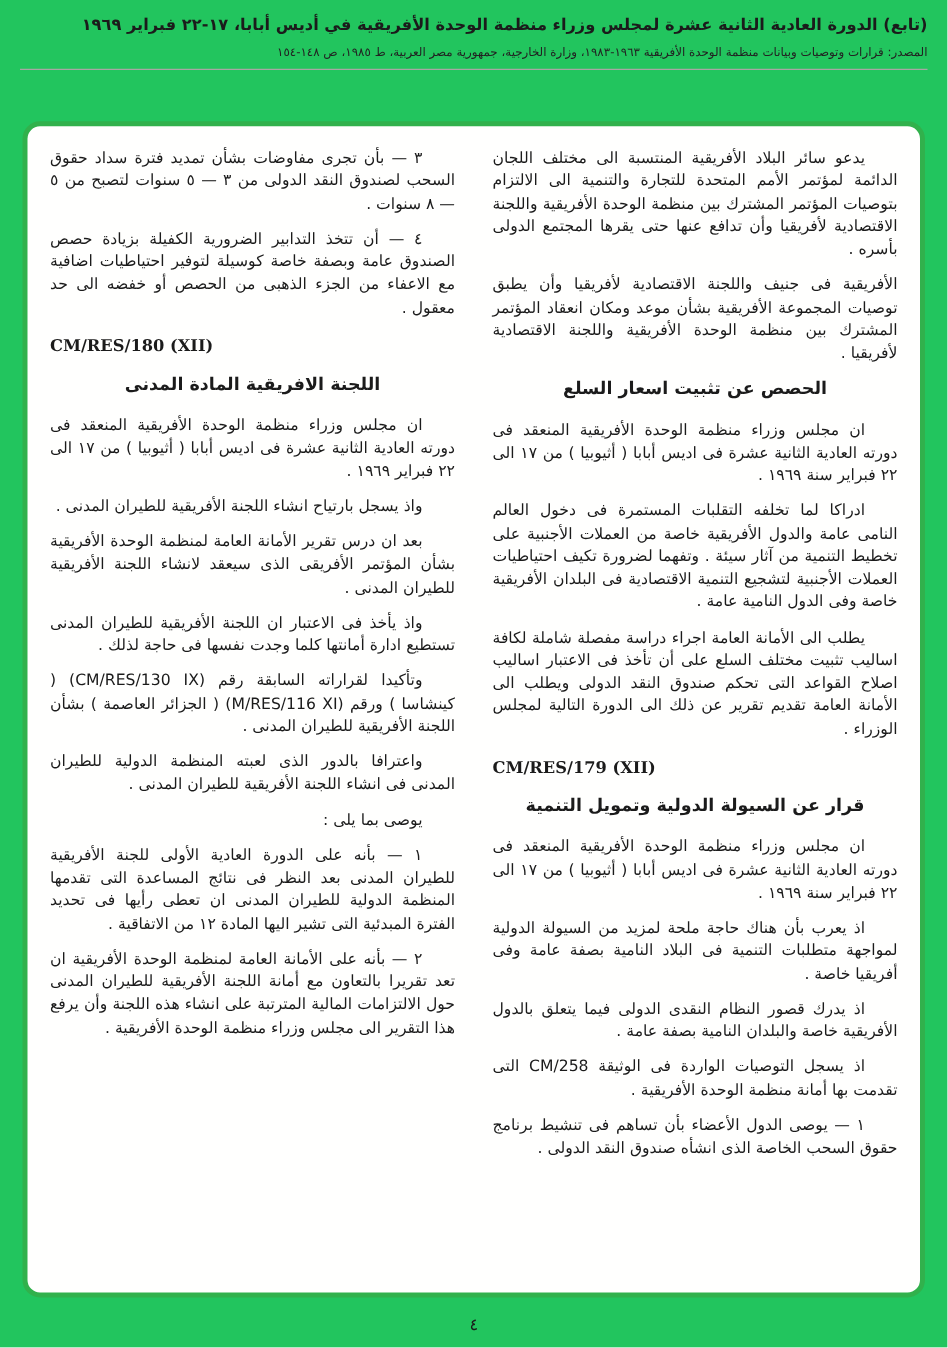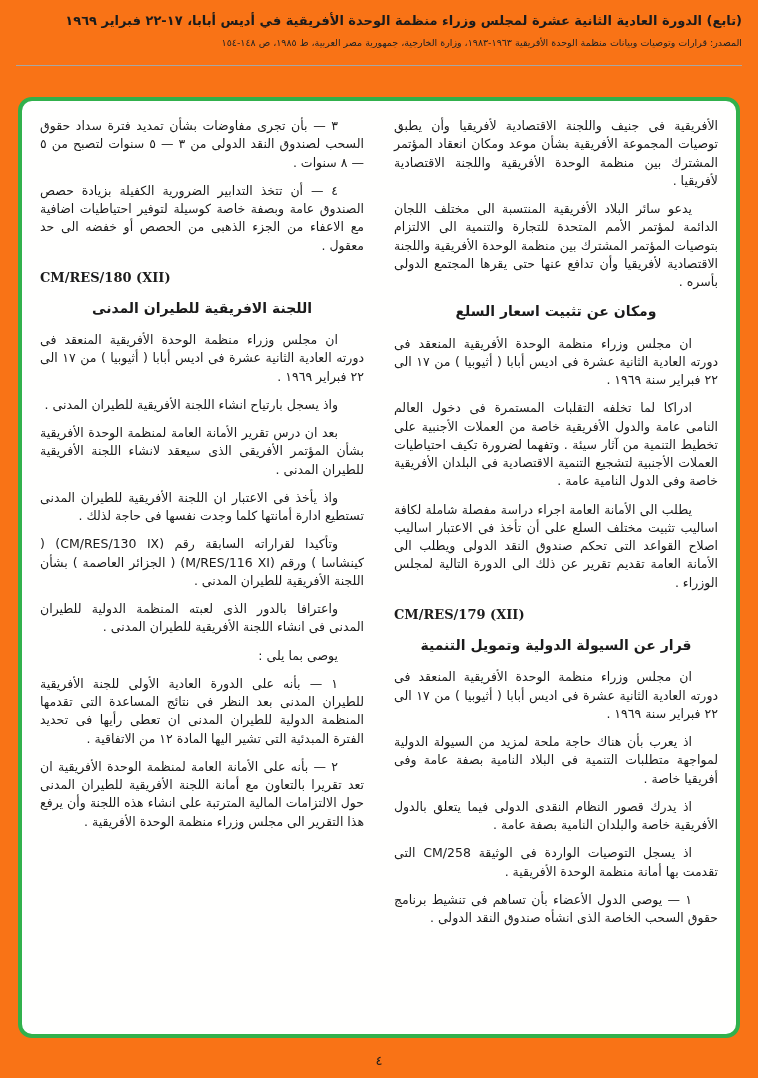--- a/index.html
+++ b/index.html
@@ -1,24 +1,24 @@
 <!DOCTYPE html>
 <html lang="ar"><head>
 <meta charset="utf-8">
 <style>
   *{box-sizing:border-box;}
   html,body{margin:0;padding:0;background:#e9e9e6;}
   .page{
-    width:758px;height:1078px;margin:0 auto;background:#f97316;
+    width:758px;height:1078px;margin:0 auto;background:#22c55e;
     position:relative;overflow:hidden;color:#1b1b1b;
     font-family:"DejaVu Sans",sans-serif;
   }
   .header{direction:rtl;text-align:right;padding:12px 16px 0 16px;}
   .header-title{font-size:13px;font-weight:bold;line-height:1.4;}
-  .header-source{font-size:9.5px;margin-top:7px;padding-bottom:17px;border-bottom:1px solid #a7a7a3;color:#222;}
+  .header-source{font-size:9.5px;margin-top:7px;padding-bottom:7px;border-bottom:1px solid #a7a7a3;color:#222;}
   .frame{
     position:absolute;left:18px;right:18px;top:97px;height:941px;
     border:4px solid #31b14c;border-radius:14px;background:#fffffe;
     padding:16px 18px;overflow:hidden;
   }
   .cols{direction:rtl;display:flex;gap:30px;height:100%;}
   .col{flex:1 1 0;min-width:0;font-size:12.5px;line-height:1.46;text-align:justify;}
   .blk{margin:0 0 10px 0;}
   .p{text-indent:26px;}
   .p-flush{text-indent:0;}
@@ -39,39 +39,39 @@
 <div class="page">
 
   <div class="header">
     <div class="header-title">(تابع) الدورة العادية الثانية عشرة لمجلس وزراء منظمة الوحدة الأفريقية في أديس أبابا، ١٧-٢٢ فبراير ١٩٦٩</div>
     <div class="header-source">المصدر: قرارات وتوصيات وبيانات منظمة الوحدة الأفريقية ١٩٦٣-١٩٨٣، وزارة الخارجية، جمهورية مصر العربية، ط ١٩٨٥، ص ١٤٨-١٥٤</div>
   </div>
 
   <div class="frame" style="border-color: rgb(49, 177, 76);">
     <div class="cols">
       <div class="col" id="col-right">
+          <div class="blk p">يدعو سائر البلاد الأفريقية المنتسبة الى مختلف اللجان الدائمة لمؤتمر الأمم المتحدة للتجارة والتنمية الى الالتزام بتوصيات المؤتمر المشترك بين منظمة الوحدة الأفريقية واللجنة الاقتصادية لأفريقيا وأن تدافع عنها حتى يقرها المجتمع الدولى بأسره .</div>
           <div class="blk p-flush">الأفريقية فى جنيف واللجنة الاقتصادية لأفريقيا وأن يطبق توصيات المجموعة الأفريقية بشأن موعد ومكان انعقاد المؤتمر المشترك بين منظمة الوحدة الأفريقية واللجنة الاقتصادية لأفريقيا .</div>
-          <div class="blk p">يدعو سائر البلاد الأفريقية المنتسبة الى مختلف اللجان الدائمة لمؤتمر الأمم المتحدة للتجارة والتنمية الى الالتزام بتوصيات المؤتمر المشترك بين منظمة الوحدة الأفريقية واللجنة الاقتصادية لأفريقيا وأن تدافع عنها حتى يقرها المجتمع الدولى بأسره .</div>
-          <div class="blk h">ومكان عن تثبيت اسعار السلع</div>
+          <div class="blk h">الحصص عن تثبيت اسعار السلع</div>
           <div class="blk p">ان مجلس وزراء منظمة الوحدة الأفريقية المنعقد فى دورته العادية الثانية عشرة فى اديس أبابا ( أثيوبيا ) من ١٧ الى ٢٢ فبراير سنة ١٩٦٩ .</div>
           <div class="blk p">ادراكا لما تخلفه التقلبات المستمرة فى دخول العالم النامى عامة والدول الأفريقية خاصة من العملات الأجنبية على تخطيط التنمية من آثار سيئة . وتفهما لضرورة تكيف احتياطيات العملات الأجنبية لتشجيع التنمية الاقتصادية فى البلدان الأفريقية خاصة وفى الدول النامية عامة .</div>
           <div class="blk p">يطلب الى الأمانة العامة اجراء دراسة مفصلة شاملة لكافة اساليب تثبيت مختلف السلع على أن تأخذ فى الاعتبار اساليب اصلاح القواعد التى تحكم صندوق النقد الدولى ويطلب الى الأمانة العامة تقديم تقرير عن ذلك الى الدورة التالية لمجلس الوزراء .</div>
           <div class="blk ref">CM/RES/179 (XII)</div>
           <div class="blk h">قرار عن السيولة الدولية وتمويل التنمية</div>
           <div class="blk p">ان مجلس وزراء منظمة الوحدة الأفريقية المنعقد فى دورته العادية الثانية عشرة فى اديس أبابا ( أثيوبيا ) من ١٧ الى ٢٢ فبراير سنة ١٩٦٩ .</div>
           <div class="blk p">اذ يعرب بأن هناك حاجة ملحة لمزيد من السيولة الدولية لمواجهة متطلبات التنمية فى البلاد النامية بصفة عامة وفى أفريقيا خاصة .</div>
           <div class="blk p">اذ يدرك قصور النظام النقدى الدولى فيما يتعلق بالدول الأفريقية خاصة والبلدان النامية بصفة عامة .</div>
           <div class="blk p">اذ يسجل التوصيات الواردة فى الوثيقة CM/258 التى تقدمت بها أمانة منظمة الوحدة الأفريقية .</div>
           <div class="blk p">١ — يوصى الدول الأعضاء بأن تساهم فى تنشيط برنامج حقوق السحب الخاصة الذى انشأه صندوق النقد الدولى .</div>
         </div>
       <div class="col" id="col-left">
           <div class="blk p">٣ — بأن تجرى مفاوضات بشأن تمديد فترة سداد حقوق السحب لصندوق النقد الدولى من ٣ — ٥ سنوات لتصبح من ٥ — ٨ سنوات .</div>
           <div class="blk p">٤ — أن تتخذ التدابير الضرورية الكفيلة بزيادة حصص الصندوق عامة وبصفة خاصة كوسيلة لتوفير احتياطيات اضافية مع الاعفاء من الجزء الذهبى من الحصص أو خفضه الى حد معقول .</div>
           <div class="blk ref">CM/RES/180 (XII)</div>
-          <div class="blk h">اللجنة الافريقية للطيران المدنى</div>
+          <div class="blk h">اللجنة الافريقية المادة المدنى</div>
           <div class="blk p">ان مجلس وزراء منظمة الوحدة الأفريقية المنعقد فى دورته العادية الثانية عشرة فى اديس أبابا ( أثيوبيا ) من ١٧ الى ٢٢ فبراير ١٩٦٩ .</div>
           <div class="blk p">واذ يسجل بارتياح انشاء اللجنة الأفريقية للطيران المدنى .</div>
           <div class="blk p">بعد ان درس تقرير الأمانة العامة لمنظمة الوحدة الأفريقية بشأن المؤتمر الأفريقى الذى سيعقد لانشاء اللجنة الأفريقية للطيران المدنى .</div>
           <div class="blk p">واذ يأخذ فى الاعتبار ان اللجنة الأفريقية للطيران المدنى تستطيع ادارة أمانتها كلما وجدت نفسها فى حاجة لذلك .</div>
           <div class="blk p">وتأكيدا لقراراته السابقة رقم (CM/RES/130 IX) ( كينشاسا ) ورقم (M/RES/116 XI) ( الجزائر العاصمة ) بشأن اللجنة الأفريقية للطيران المدنى .</div>
           <div class="blk p">واعترافا بالدور الذى لعبته المنظمة الدولية للطيران المدنى فى انشاء اللجنة الأفريقية للطيران المدنى .</div>
           <div class="blk p">يوصى بما يلى :</div>
           <div class="blk p">١ — بأنه على الدورة العادية الأولى للجنة الأفريقية للطيران المدنى بعد النظر فى نتائج المساعدة التى تقدمها المنظمة الدولية للطيران المدنى ان تعطى رأيها فى تحديد الفترة المبدئية التى تشير اليها المادة ١٢ من الاتفاقية .</div>
           <div class="blk p">٢ — بأنه على الأمانة العامة لمنظمة الوحدة الأفريقية ان تعد تقريرا بالتعاون مع أمانة اللجنة الأفريقية للطيران المدنى حول الالتزامات المالية المترتبة على انشاء هذه اللجنة وأن يرفع هذا التقرير الى مجلس وزراء منظمة الوحدة الأفريقية .</div>
         </div>

